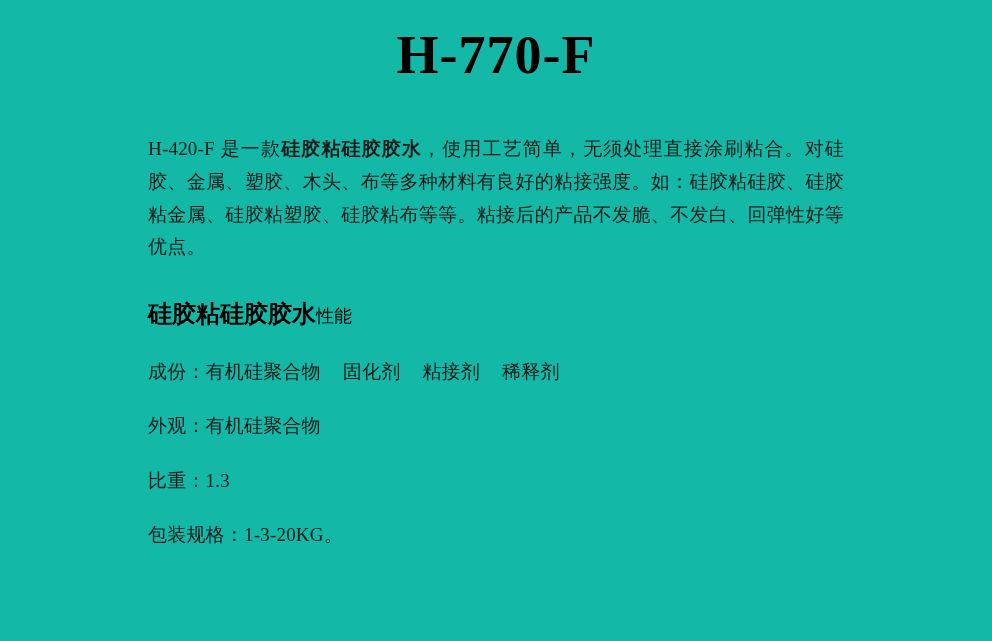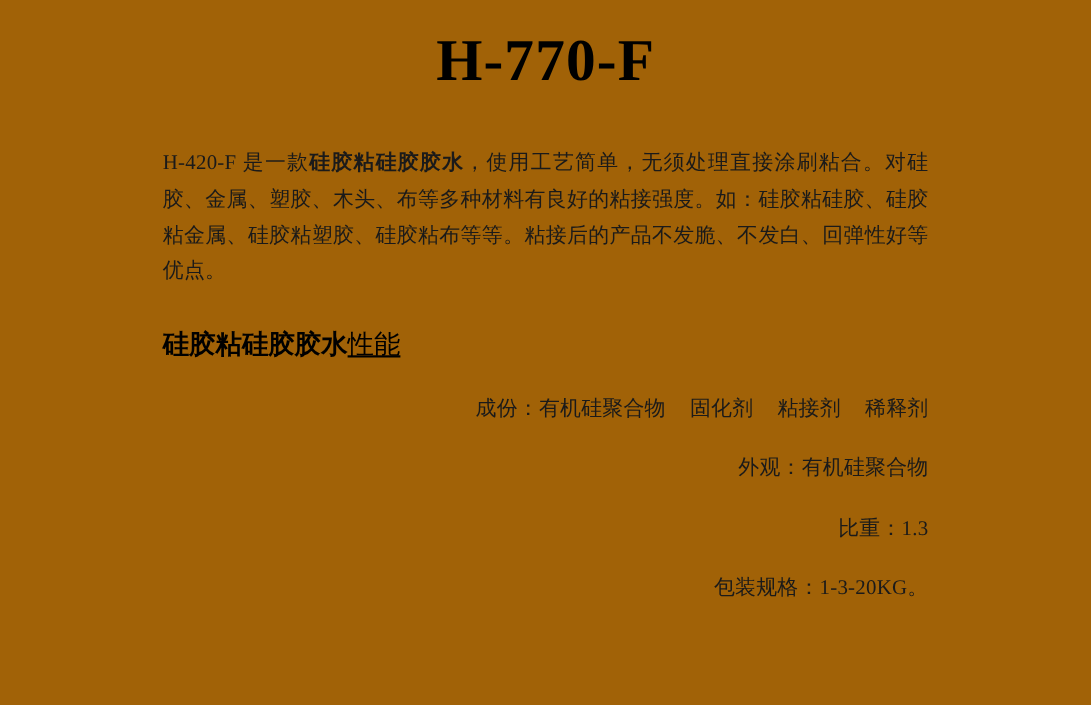--- a/index.html
+++ b/index.html
@@ -11,21 +11,21 @@
     width: 992px;
     height: 641px;
     overflow: hidden;
     font-family: "Liberation Serif", "DejaVu Serif", serif;
     color: #000000;
   }
   .page {
     position: relative;
     width: 992px;
     height: 641px;
-    background: #a16207;
+    background: #14b8a6;
   }
   .doc-title {
     text-align: center;
     font-family: "Liberation Serif", "DejaVu Serif", serif;
     font-size: 54px;
     font-weight: bold;
     letter-spacing: 1px;
     margin: 0;
     padding-top: 26px;
     line-height: 1.1;
@@ -51,28 +51,26 @@
     font-size: 23px;
     line-height: 1.4;
     color: #000;
   }
   .section-head .strong {
     font-weight: bold;
     font-size: 24px;
   }
   .section-head .light {
     font-weight: normal;
-    font-size: 24px;
-    text-decoration: underline;
+    font-size: 18px;
   }
   .spec-list {
     margin: 0;
     padding: 0;
     list-style: none;
-    text-align: right;
   }
   .spec-item {
     margin-top: 26px;
     font-size: 19px;
     line-height: 1.5;
     color: #1a1a1a;
     letter-spacing: 0.2px;
   }
   .spec-item .gap {
     display: inline-block;

